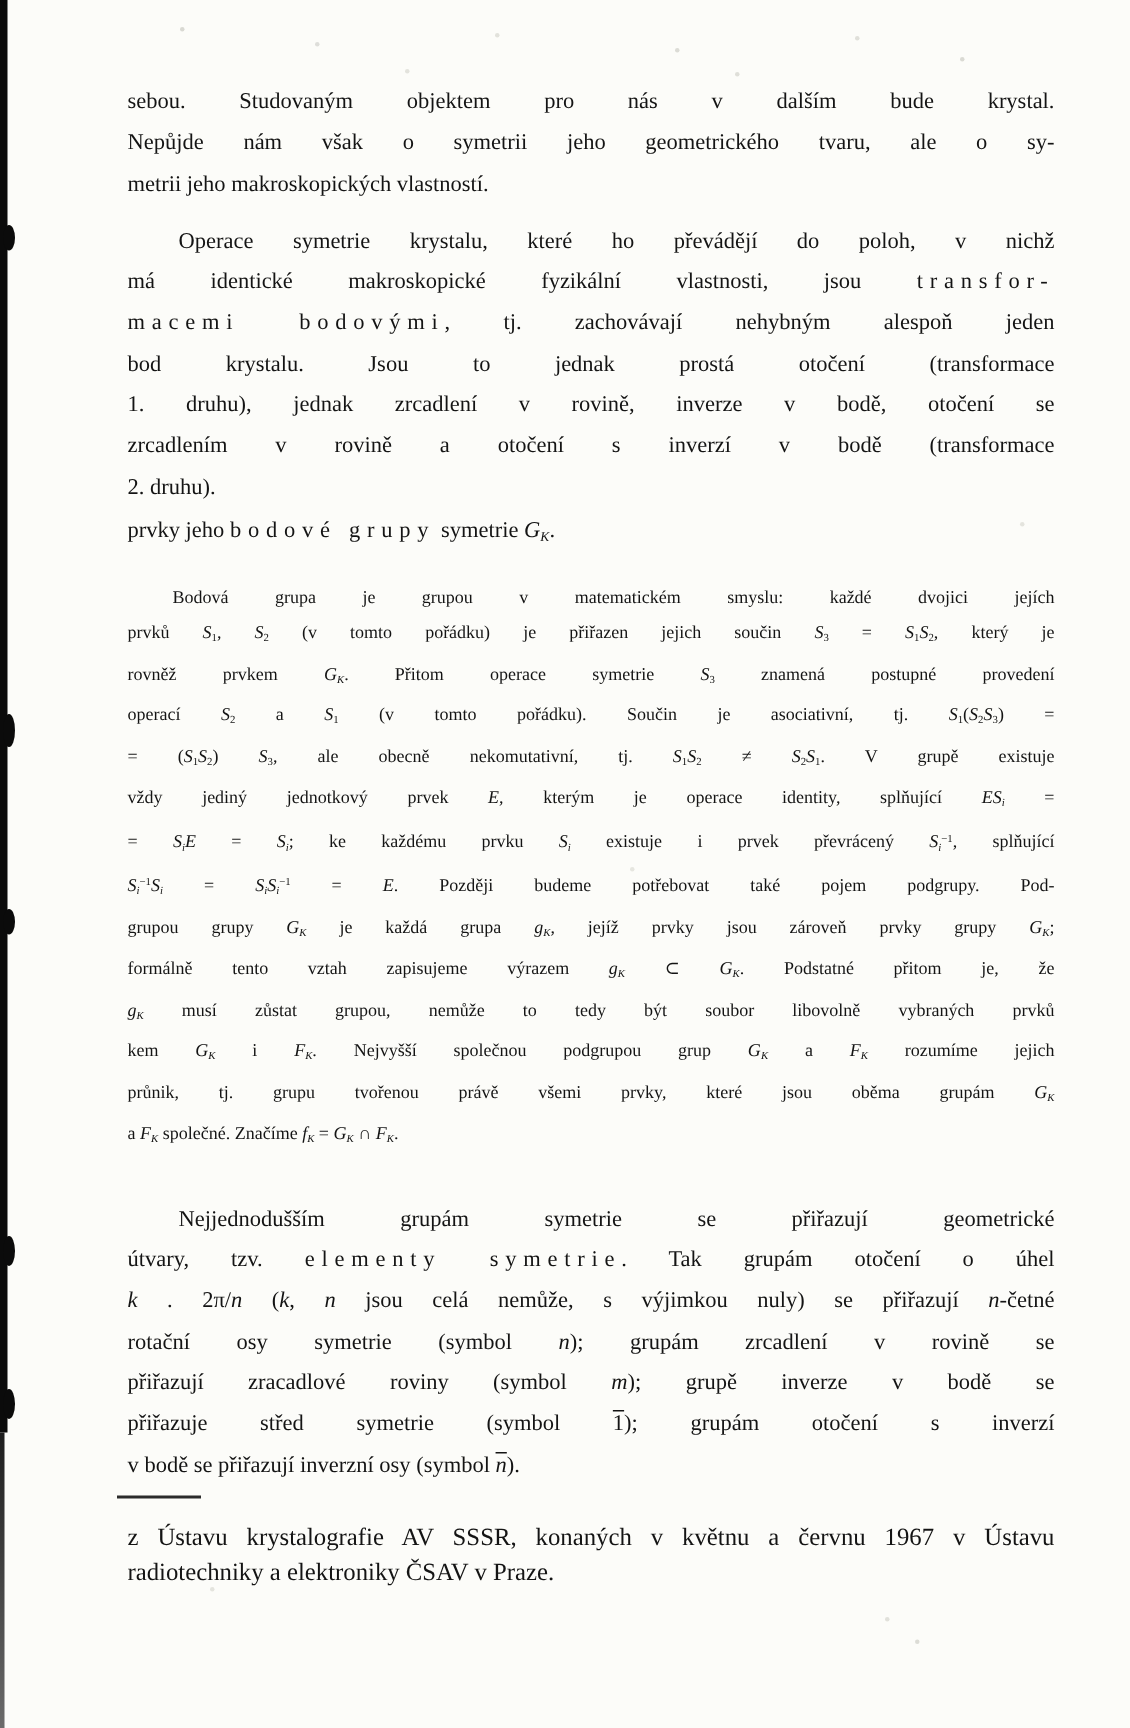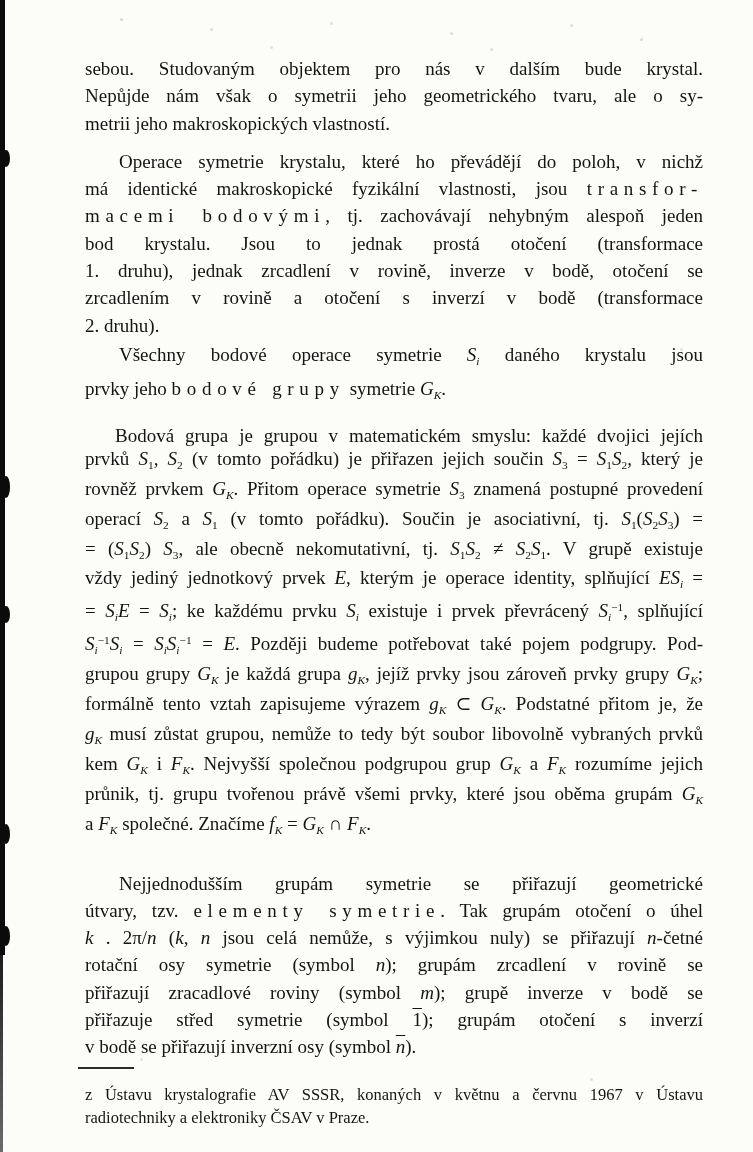--- a/index.html
+++ b/index.html
@@ -25,22 +25,22 @@
   .speckle{position:absolute;left:120px;top:18px;width:3px;height:3px;border-radius:50%;
     background:#d9d9d3;
     box-shadow:90px 10px 0 #dededa, 210px 4px 0 #e2e2dc, 330px 14px 0 #dcdcd6,
                450px 6px 0 #e0e0da, 520px 20px 0 #dadad4, 150px 28px 0 #e3e3dd,
                370px 30px 0 #dfdfd9, 470px 1060px 0 #e1e1db, 490px 1075px 0 #dcdcd6,
                20px 1040px 0 #e4e4de, 300px 560px 0 #e6e6e0, 560px 330px 0 #e4e4de;}
   .text-column{position:absolute;left:85px;top:55px;width:618px;}
   .para{margin:0;}
   .line{display:block;}
   .just{text-align:justify;text-align-last:justify;}
-  .main{font-size:19px;line-height:27.3px;}
-  .small{font-size:19px;line-height:23.2px;}
+  .main{font-size:15px;line-height:27.3px;}
+  .small{font-size:12px;line-height:23.2px;}
   .foot{font-size:16.5px;line-height:23px;}
   .m-p2{margin-top:11px;}
   .m-p3{margin-top:2px;}
   .m-small{margin-top:15px;}
   .m-p5{margin-top:28px;}
   .ind-main{text-indent:34px;}
   .ind-small{text-indent:30px;}
   .ind-foot{text-indent:26px;}
   .seg-n{font-style:normal;}
   .seg-i{font-style:italic;}
@@ -76,21 +76,20 @@
     <div class="para main m-p2">
       <div class="line just ind-main"><span class="seg-n">Operace symetrie krystalu, které ho převádějí do poloh, v nichž</span></div>
       <div class="line just"><span class="seg-n">má identické makroskopické fyzikální vlastnosti, jsou </span><span class="seg-sp">transfor-</span></div>
       <div class="line just"><span class="seg-sp">macemi bodovými</span><span class="seg-n">, tj. zachovávají nehybným alespoň jeden</span></div>
       <div class="line just"><span class="seg-n">bod krystalu. Jsou to jednak prostá otočení (transformace</span></div>
       <div class="line just"><span class="seg-n">1. druhu), jednak zrcadlení v rovině, inverze v bodě, otočení se</span></div>
       <div class="line just"><span class="seg-n">zrcadlením v rovině a otočení s inverzí v bodě (transformace</span></div>
       <div class="line"><span class="seg-n">2. druhu).</span></div>
     </div>
     <div class="para main m-p3">
-      <div class="line just ind-main"><span class="seg-n">Všechny bodové operace symetrie </span><span class="seg-i">S</span><span class="seg-subi">i</span><span class="seg-n"> daného krystalu jsou</span></div>
       <div class="line"><span class="seg-n">prvky jeho </span><span class="seg-sp">bodové grupy</span><span class="seg-n"> symetrie </span><span class="seg-i">G</span><span class="seg-subi">K</span><span class="seg-n">.</span></div>
     </div>
     <div class="para small m-small">
       <div class="line just ind-small"><span class="seg-n">Bodová grupa je grupou v matematickém smyslu: každé dvojici jejích</span></div>
       <div class="line just"><span class="seg-n">prvků </span><span class="seg-i">S</span><span class="seg-sub">1</span><span class="seg-n">, </span><span class="seg-i">S</span><span class="seg-sub">2</span><span class="seg-n"> (v tomto pořádku) je přiřazen jejich součin </span><span class="seg-i">S</span><span class="seg-sub">3</span><span class="seg-n"> = </span><span class="seg-i">S</span><span class="seg-sub">1</span><span class="seg-i">S</span><span class="seg-sub">2</span><span class="seg-n">, který je</span></div>
       <div class="line just"><span class="seg-n">rovněž prvkem </span><span class="seg-i">G</span><span class="seg-subi">K</span><span class="seg-n">. Přitom operace symetrie </span><span class="seg-i">S</span><span class="seg-sub">3</span><span class="seg-n"> znamená postupné provedení</span></div>
       <div class="line just"><span class="seg-n">operací </span><span class="seg-i">S</span><span class="seg-sub">2</span><span class="seg-n"> a </span><span class="seg-i">S</span><span class="seg-sub">1</span><span class="seg-n"> (v tomto pořádku). Součin je asociativní, tj. </span><span class="seg-i">S</span><span class="seg-sub">1</span><span class="seg-n">(</span><span class="seg-i">S</span><span class="seg-sub">2</span><span class="seg-i">S</span><span class="seg-sub">3</span><span class="seg-n">) =</span></div>
       <div class="line just"><span class="seg-n">= (</span><span class="seg-i">S</span><span class="seg-sub">1</span><span class="seg-i">S</span><span class="seg-sub">2</span><span class="seg-n">) </span><span class="seg-i">S</span><span class="seg-sub">3</span><span class="seg-n">, ale obecně nekomutativní, tj. </span><span class="seg-i">S</span><span class="seg-sub">1</span><span class="seg-i">S</span><span class="seg-sub">2</span><span class="seg-n"> ≠ </span><span class="seg-i">S</span><span class="seg-sub">2</span><span class="seg-i">S</span><span class="seg-sub">1</span><span class="seg-n">. V grupě existuje</span></div>
       <div class="line just"><span class="seg-n">vždy jediný jednotkový prvek </span><span class="seg-i">E</span><span class="seg-n">, kterým je operace identity, splňující </span><span class="seg-i">ES</span><span class="seg-subi">i</span><span class="seg-n"> =</span></div>
       <div class="line just"><span class="seg-n">= </span><span class="seg-i">S</span><span class="seg-subi">i</span><span class="seg-i">E</span><span class="seg-n"> = </span><span class="seg-i">S</span><span class="seg-subi">i</span><span class="seg-n">; ke každému prvku </span><span class="seg-i">S</span><span class="seg-subi">i</span><span class="seg-n"> existuje i prvek převrácený </span><span class="seg-i">S</span><span class="seg-subi">i</span><span class="seg-sup">−1</span><span class="seg-n">, splňující</span></div>

